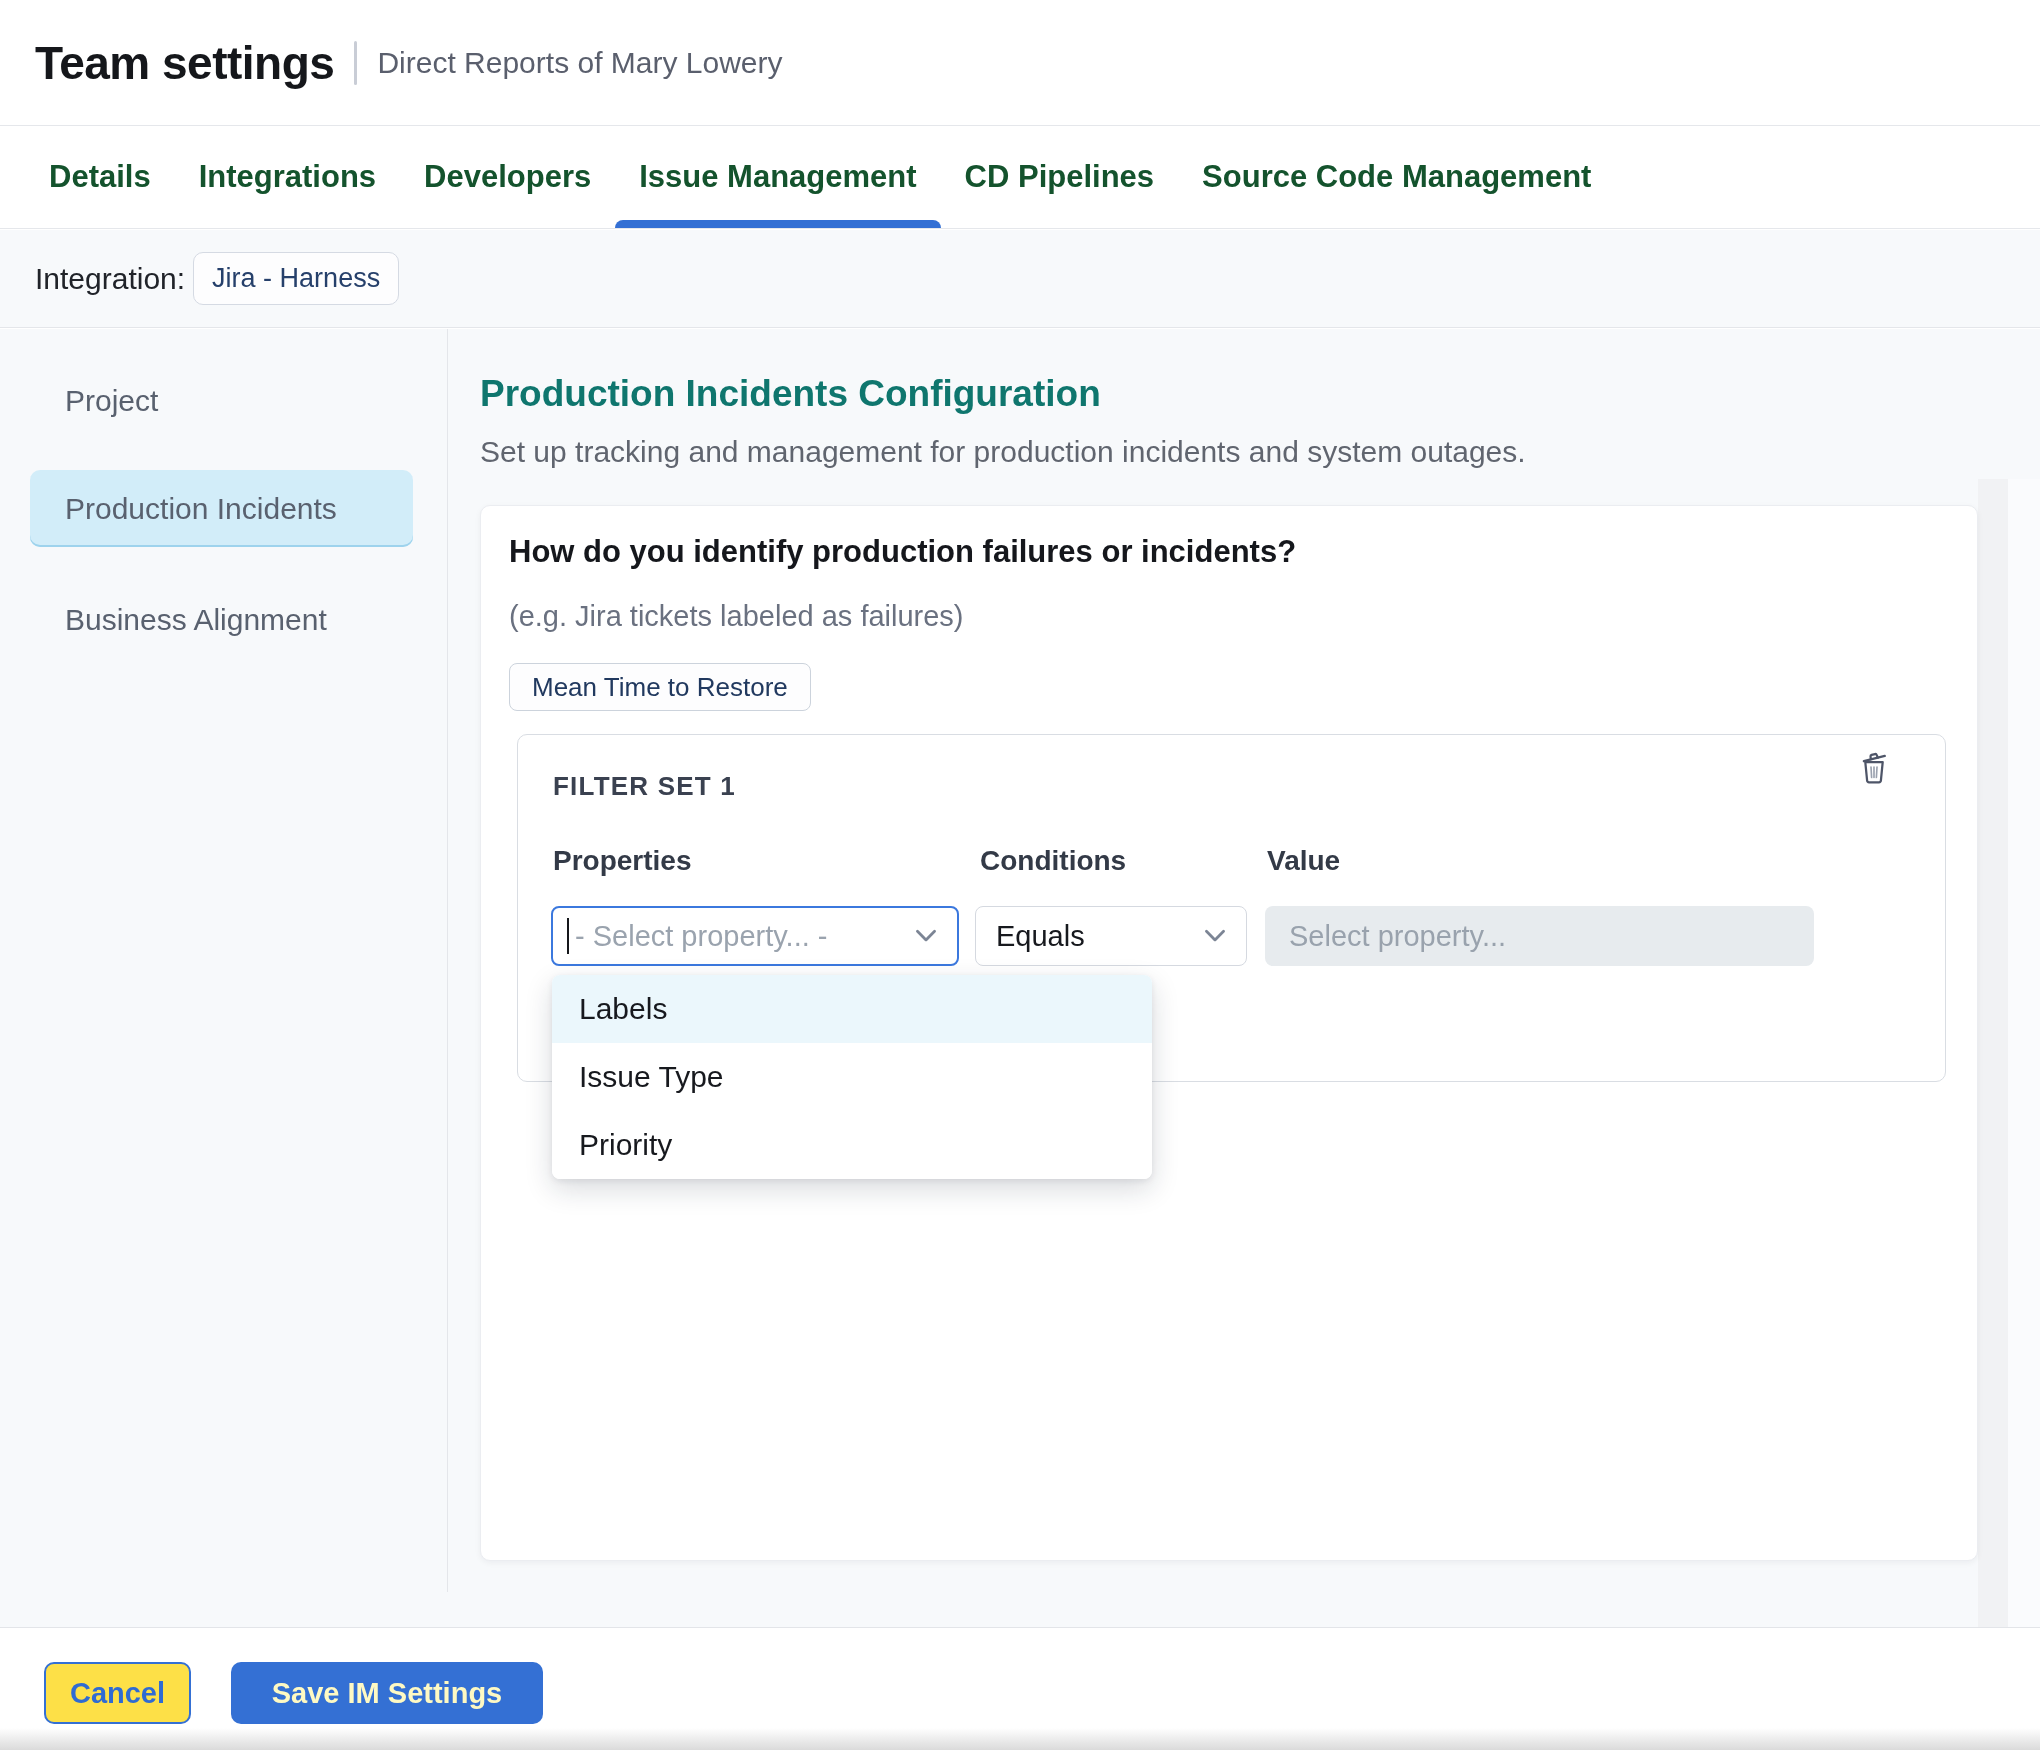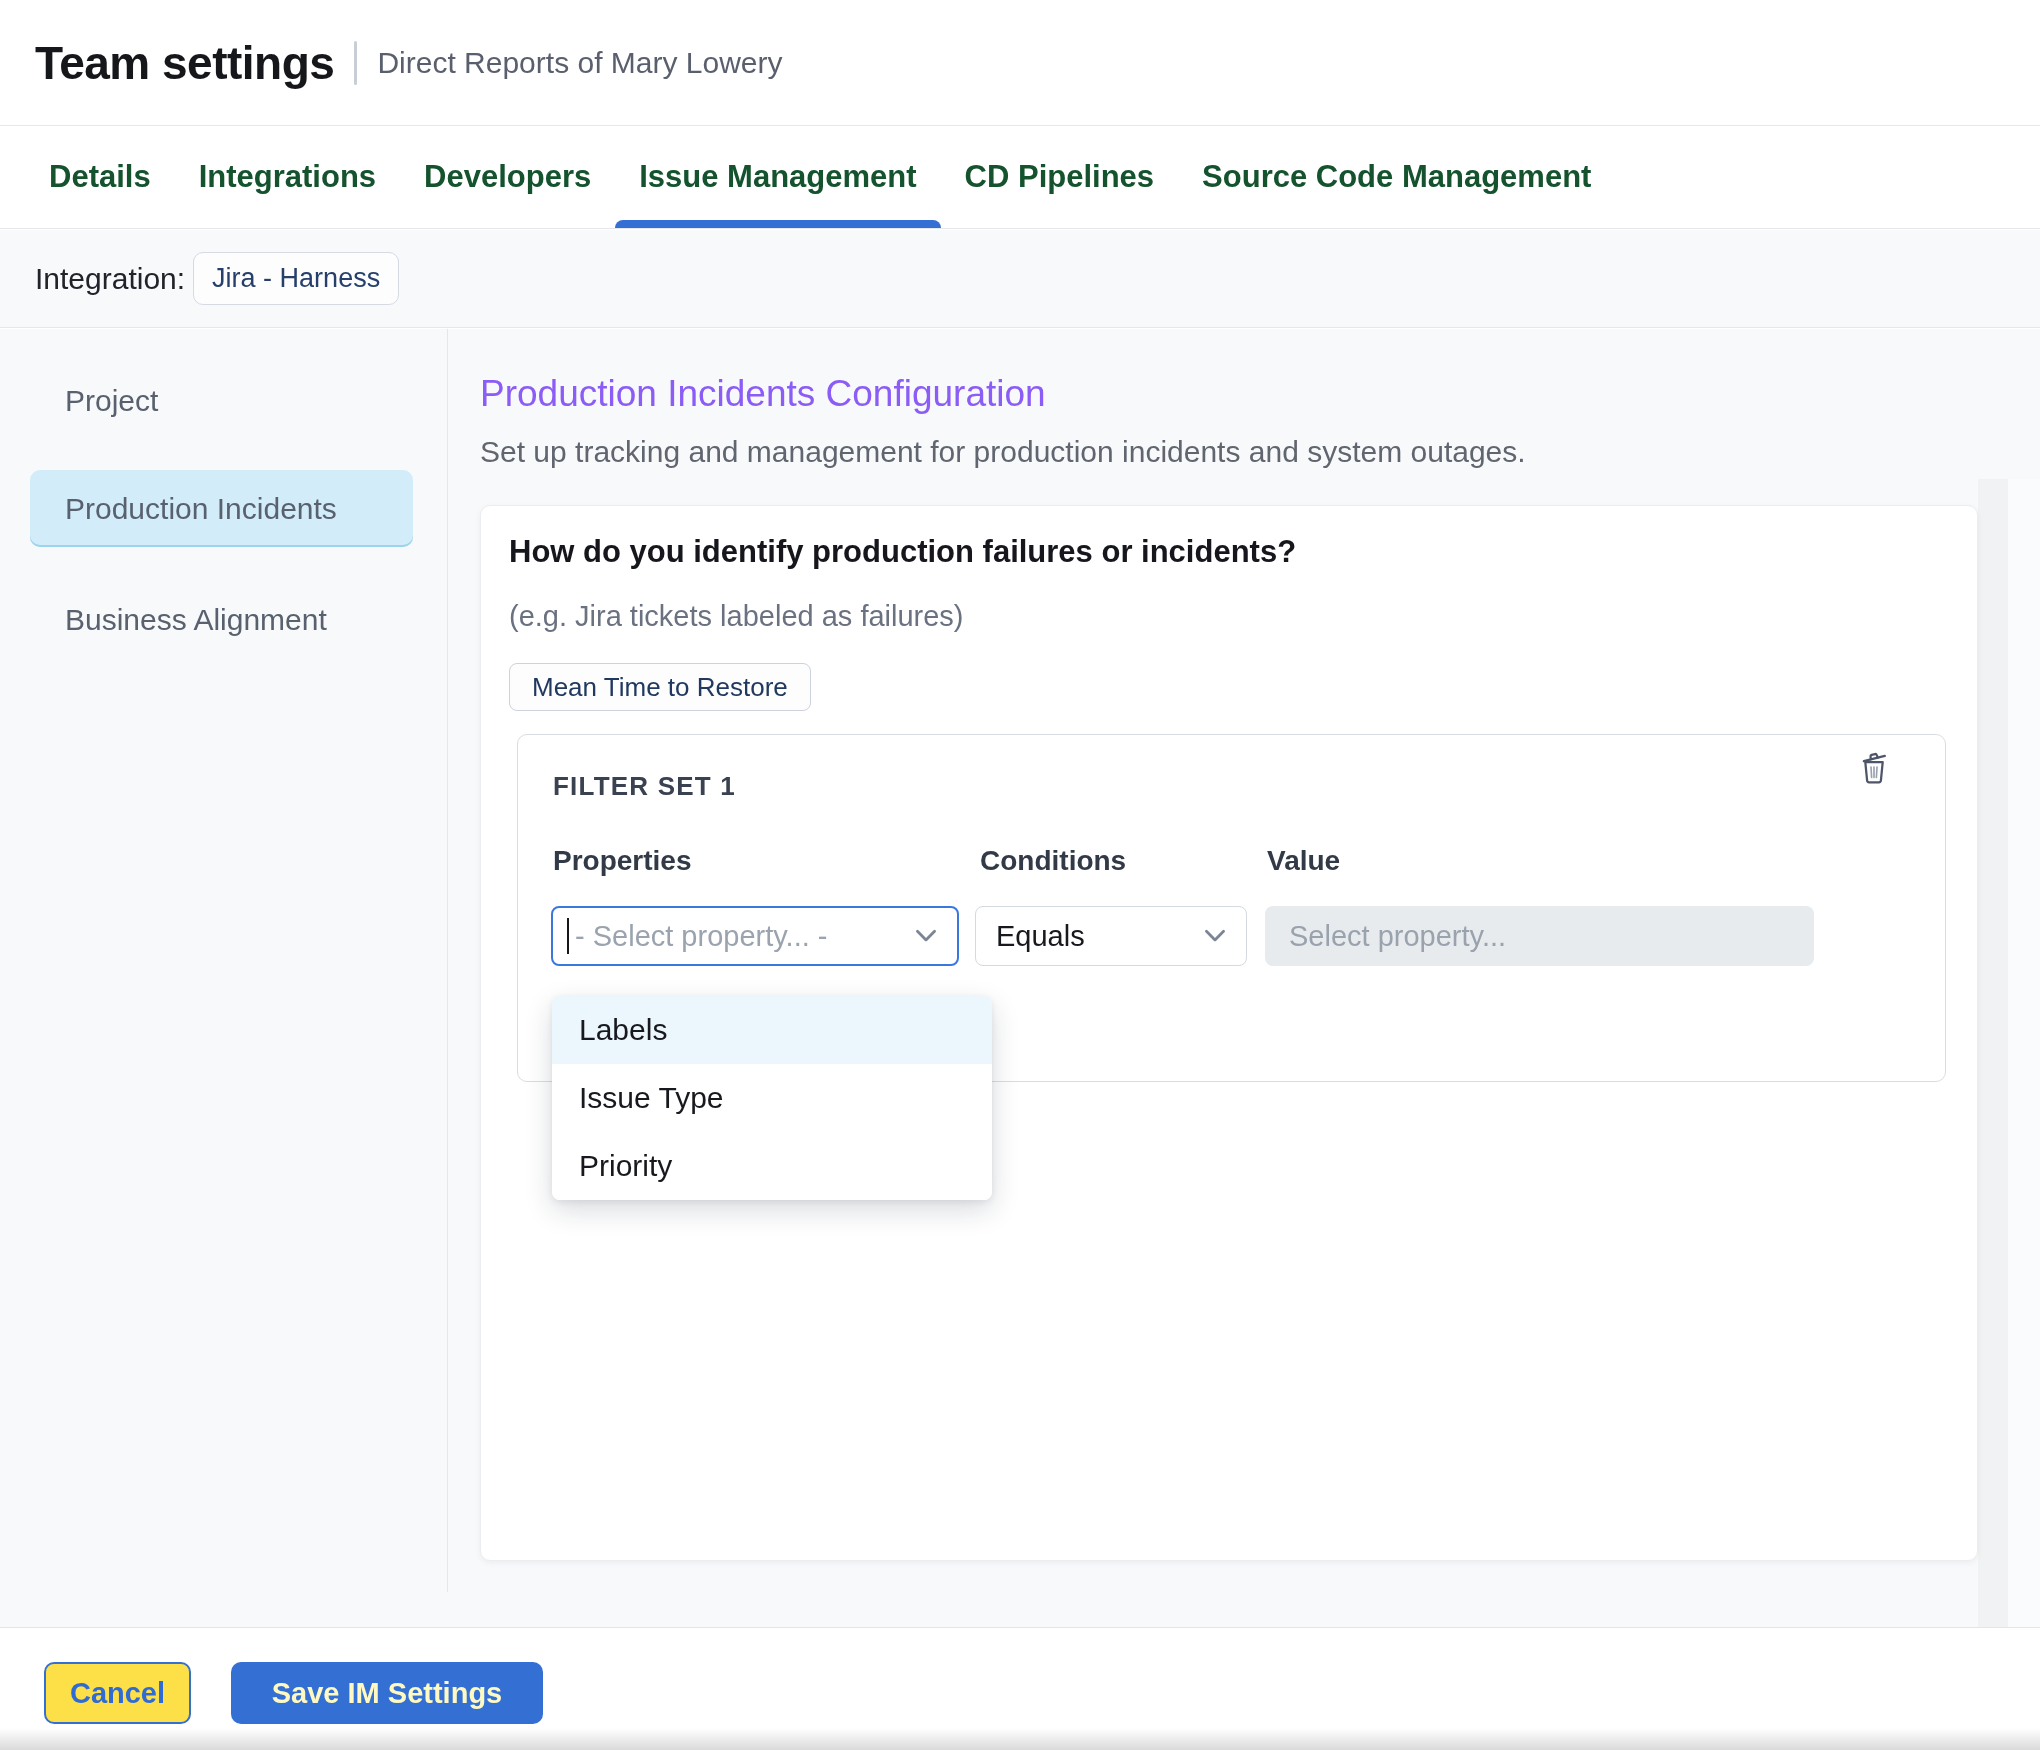--- a/index.html
+++ b/index.html
@@ -38,21 +38,21 @@
   .body-region{position:absolute;left:0;top:329px;bottom:123px;width:100%;background:var(--pagebg);}
   .sidebar{position:absolute;left:0;top:0;width:448px;height:100%;}
   .sidebar-divider{position:absolute;left:447px;top:0;width:1px;height:1263px;background:#e4e6ea;}
   .side-item{position:absolute;left:30px;width:383px;height:77px;display:flex;align-items:center;
     padding-left:35px;box-sizing:border-box;font-size:30px;color:#59616f;border-radius:10px;cursor:pointer;}
   .side-item.selected{background:#d2edf9;box-shadow:inset 0 -2px 0 #9ed3ed;}
   .si-0{top:33px;} .si-1{top:141px;} .si-2{top:252px;}
   .content{position:absolute;left:448px;right:0;top:0;bottom:0;}
   .gutter-track{position:absolute;left:1530px;width:30px;top:150px;bottom:0;background:#f1f2f4;}
   .gutter-edge{position:absolute;left:1560px;right:0;top:150px;bottom:0;background:#fafbfd;}
-  .section-title{position:absolute;left:32px;top:44px;font-size:37px;font-weight:400;color:#8b5cf6;}
+  .section-title{position:absolute;left:32px;top:44px;font-size:37px;font-weight:700;color:#0f766e;}
   .section-sub{position:absolute;left:32px;top:106px;font-size:30px;color:#60656f;}
   
   .card{position:absolute;left:32px;top:176px;width:1498px;height:1056px;background:#fff;
     border:1px solid #ebedf1;border-radius:10px;box-shadow:0 2px 6px rgba(16,24,40,0.05);box-sizing:border-box;}
   .question{position:absolute;left:28px;top:28px;font-size:31px;font-weight:700;color:#15171c;}
   .hint{position:absolute;left:28px;top:94px;font-size:29px;color:#6a7180;}
   .metric-chip{position:absolute;left:28px;top:157px;height:46px;display:inline-flex;align-items:center;
     padding:0 22px;border:1.5px solid #ccd3dc;border-radius:8px;background:#fdfdfe;
     font-size:26px;color:#21395f;cursor:pointer;}
   
@@ -69,21 +69,21 @@
   .placeholder{color:#9aa3ae;white-space:nowrap;}
   .cond-select{left:457px;width:272px;border:1.5px solid #d5d9e0;padding-left:20px;color:#17191e;}
   .chevron{position:absolute;right:20px;top:50%;transform:translateY(-50%);display:flex;}
   .value-input{position:absolute;left:747px;top:171px;width:549px;height:60px;background:#e7ebee;
     border:none;border-radius:8px;padding:0 0 0 24px;font-size:29px;font-family:"Liberation Sans",sans-serif;
     color:#2a2e36;box-sizing:border-box;outline:none;}
   .value-input::placeholder{color:#99a2ad;}
   .trash-btn{position:absolute;left:1335px;top:11px;width:42px;height:42px;background:none;border:none;
     padding:0;cursor:pointer;display:flex;align-items:center;justify-content:center;}
   
-  .dropdown{position:absolute;left:71px;top:490px;width:440px;background:#fff;border-radius:8px;
+  .dropdown{position:absolute;left:71px;top:469px;width:600px;background:#fff;border-radius:8px;
     box-shadow:0 10px 28px rgba(20,30,50,0.16), 0 2px 6px rgba(20,30,50,0.08);z-index:10;overflow:hidden;}
   .dd-item{height:68px;display:flex;align-items:center;padding-left:27px;font-size:30px;
     color:#17191e;cursor:pointer;background:#fff;}
   .dd-item.highlighted{background:#ebf7fc;}
   
   .footer{position:absolute;left:0;bottom:0;width:100%;height:123px;background:#fff;
     border-top:1px solid #e3e5e9;box-sizing:border-box;}
   .btn{position:absolute;top:34px;height:62px;border-radius:10px;font-size:29px;font-weight:700;
     font-family:"Liberation Sans",sans-serif;cursor:pointer;display:flex;align-items:center;justify-content:center;box-sizing:border-box;}
   .btn-cancel{left:44px;width:147px;background:#fde047;border:2px solid var(--accent);color:#2f6bd3;}

